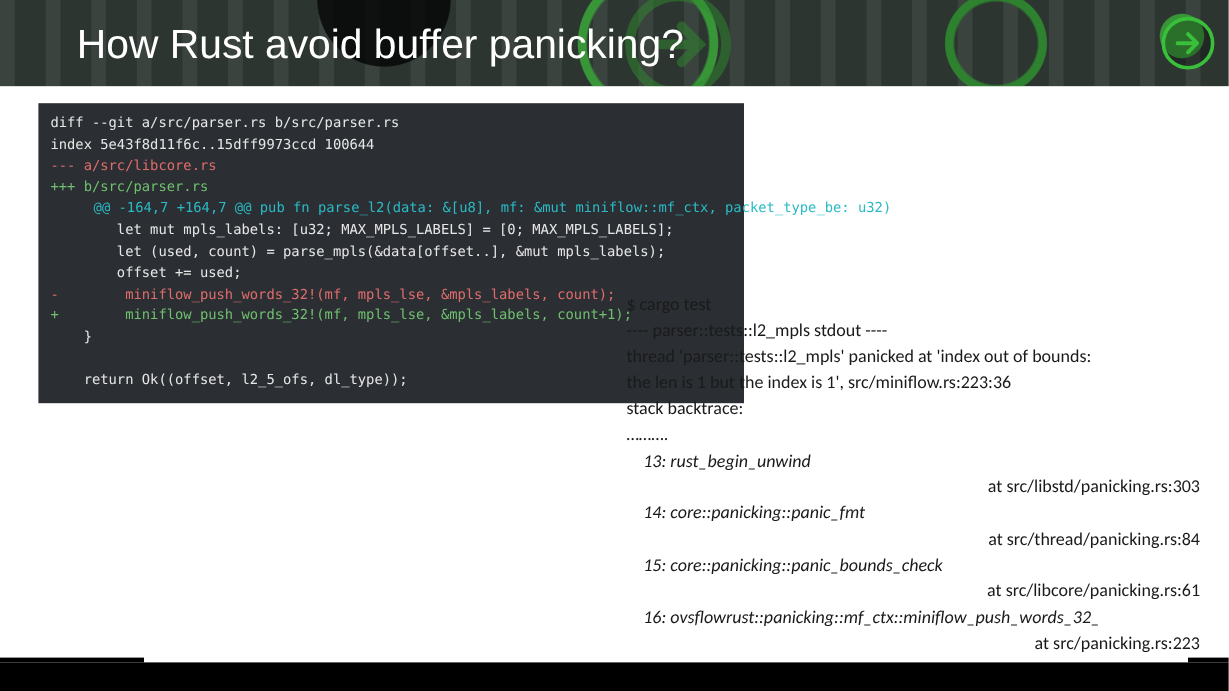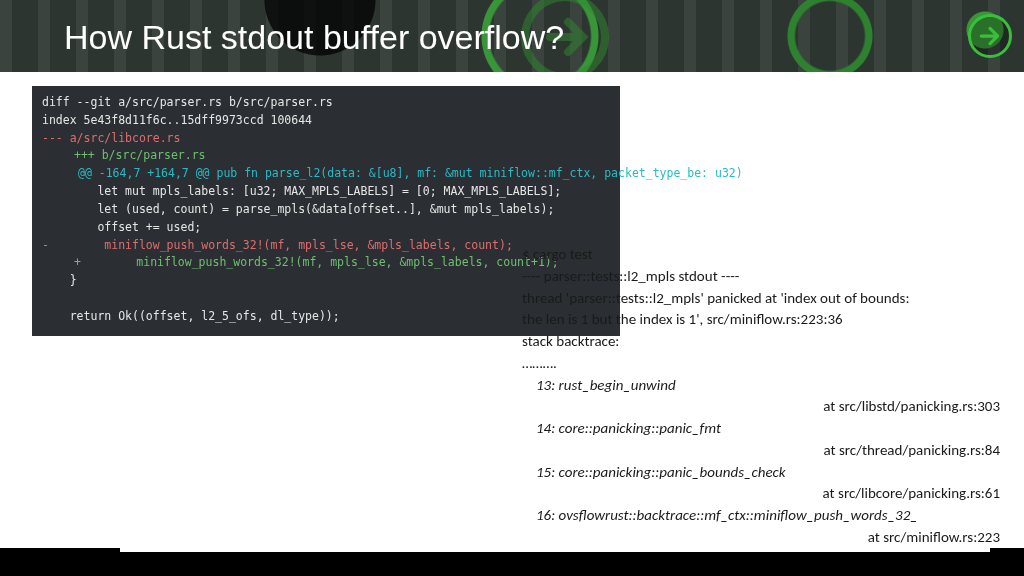--- a/index.html
+++ b/index.html
@@ -40,21 +40,21 @@
 
 .diffbox {
   position:absolute; left:32px; top:14px; width:588px;
   background:#2b2f33; color:#e6e6e6;
   font-family:"Consolas","DejaVu Sans Mono",monospace;
   font-size:11.5px; line-height:1.55; padding:8px 10px 10px 10px;
   white-space:pre;
 }
 .diff-white{ color:#e6e6e6; }
 .diff-red  { color:#e06c6c; }
-.diff-green{ color:#6fbf6f;margin-left:32px; }
+.diff-green{ color:#6fbf6f; }
 .diff-cyan { color:#2bbac5;padding-left:36px; }
 
 
 .term {
   position:absolute; left:522px; top:172px; width:478px;
   color:#1a1a1a; font-size:15px; line-height:1.45;
   font-family:"Calibri","Segoe UI",sans-serif;
 }
 .term .ind1 { padding-left:14px;font-style:italic; }
 .term .ind2 { padding-left:62px;text-align:right; }
@@ -74,21 +74,21 @@
       <circle cx="45" cy="45" r="40"></circle>
           <path d="M30 45h30M48 30l15 15-15 15" stroke-linecap="round"></path>
     </g>
       </svg>
   </div>
   <div class="arrow-badge">
     <svg viewBox="0 0 24 24">
         <path d="M4 12h13M12 5l7 7-7 7" fill="none" stroke="#3abf3a" stroke-width="3" stroke-linecap="round" stroke-linejoin="round"></path>
       </svg>
   </div>
-  <div class="title">How Rust stdout buffer overflow?</div>
+  <div class="title">How Rust avoid buffer panicking?</div>
 </div>
 
 <div class="stage">
 
   <div class="diffbox"><span class="diff-white">diff --git a/src/parser.rs b/src/parser.rs</span>
 <span class="diff-white">index 5e43f8d11f6c..15dff9973ccd 100644</span>
 <span class="diff-red">--- a/src/libcore.rs</span>
 <span class="diff-green">+++ b/src/parser.rs</span>
 <span class="diff-cyan">@@ -164,7 +164,7 @@ pub fn parse_l2(data: &amp;[u8], mf: &amp;mut miniflow::mf_ctx, packet_type_be: u32)</span>
 <span class="diff-white">        let mut mpls_labels: [u32; MAX_MPLS_LABELS] = [0; MAX_MPLS_LABELS];</span>
@@ -106,21 +106,21 @@
     <div>thread 'parser::tests::l2_mpls' panicked at 'index out of bounds:</div>
     <div>the len is 1 but the index is 1', src/miniflow.rs:223:36</div>
     <div>stack backtrace:</div>
     <div>……….</div>
     <div class="ind1">13: rust_begin_unwind</div>
     <div class="ind2">at src/libstd/panicking.rs:303</div>
     <div class="ind1">14: core::panicking::panic_fmt</div>
     <div class="ind2">at src/thread/panicking.rs:84</div>
     <div class="ind1">15: core::panicking::panic_bounds_check</div>
     <div class="ind2">at src/libcore/panicking.rs:61</div>
-    <div class="ind1">16: ovsflowrust::backtrace::mf_ctx::miniflow_push_words_32_</div>
-    <div class="ind2">at src/miniflow.rs:223</div>
+    <div class="ind1">16: ovsflowrust::panicking::mf_ctx::miniflow_push_words_32_</div>
+    <div class="ind2">at src/panicking.rs:223</div>
     <div class="ind1">17: ovsflowrust::parser::parse_l2</div>
     <div class="ind2">at src/parser.rs:167</div>
 
   </div>
 
   <div class="footer"></div>
 </div>
 
 </body></html>

